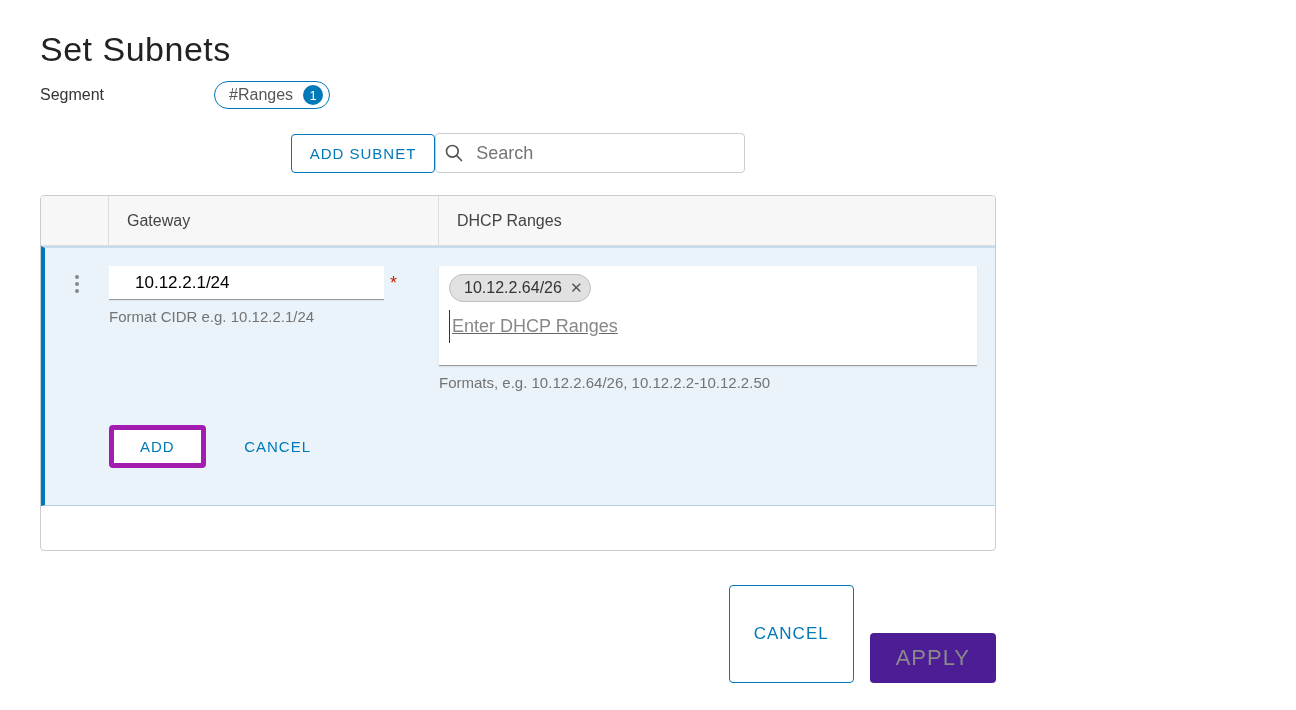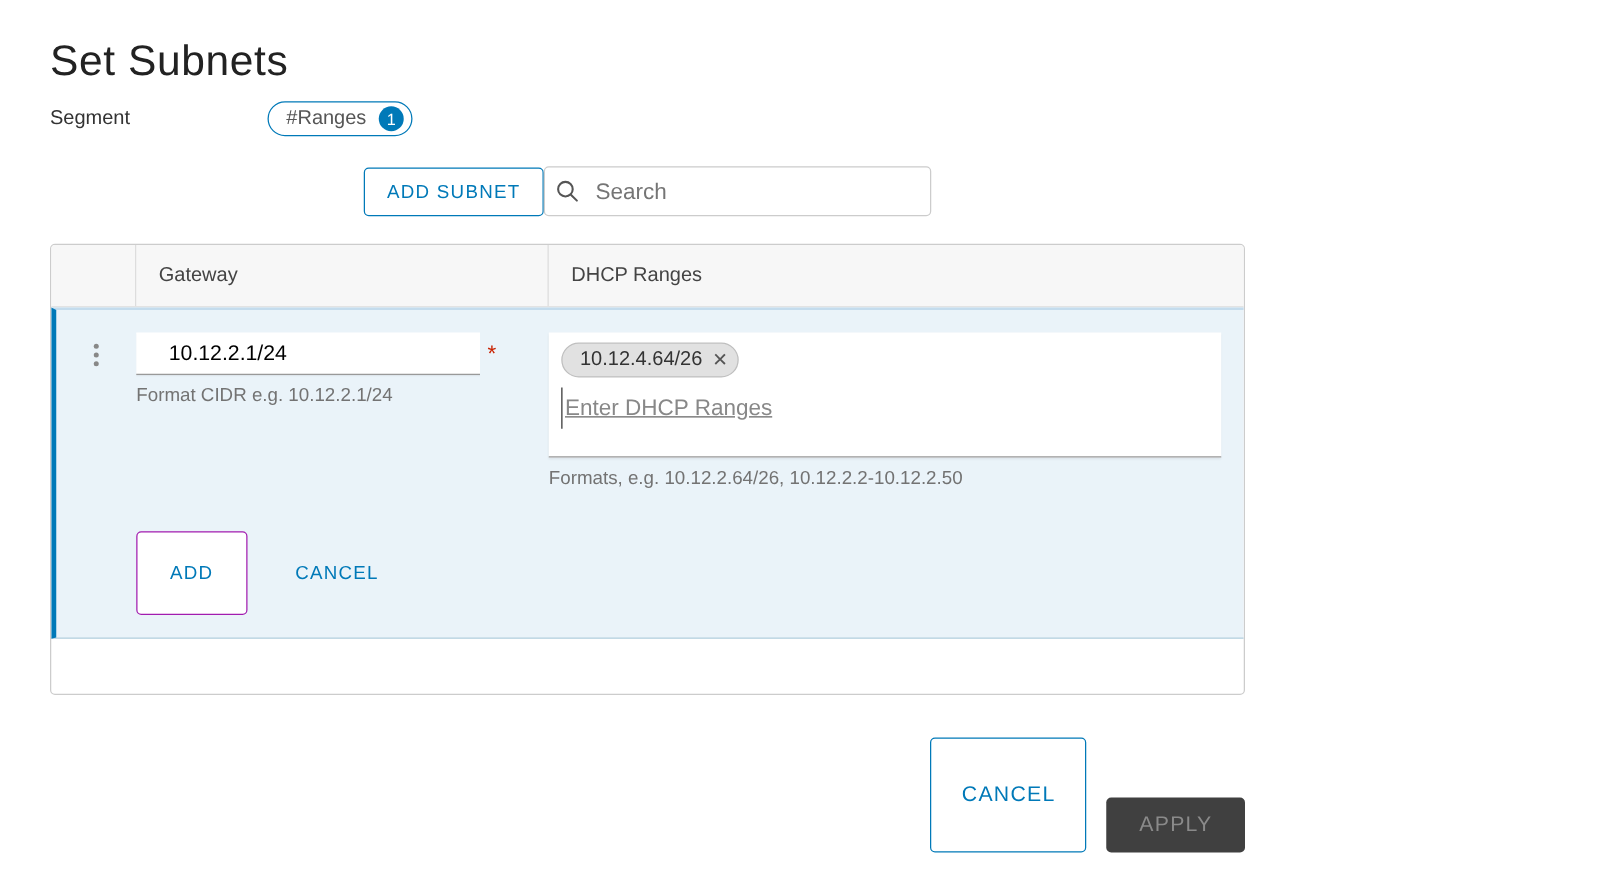--- a/index.html
+++ b/index.html
@@ -177,26 +177,26 @@
     border-left: 1px solid #333;
     padding-left: 2px;
     margin-top: 2px;
     text-decoration: underline;
   }
   .dhcp-input::placeholder { color: #888; }
   .row-actions {
     margin-top: 100px;
   }
   .btn-add {
-    border: 1px solid #a21caf;
+    border: 5px solid #a21caf;
     color: #0079b8;
     background: #fff;
     font-size: 15px;
     letter-spacing: 1px;
-    padding: 24px 26px;
+    padding: 8px 26px;
     border-radius: 4px;
     cursor: pointer;
   }
   .btn-link-cancel {
     border: none;
     background: none;
     color: #0079b8;
     font-size: 15px;
     letter-spacing: 1px;
     margin-left: 28px;
@@ -215,22 +215,22 @@
     background: #fff;
     font-size: 17px;
     letter-spacing: 1px;
     padding: 12px 24px;
     border-radius: 4px;
     cursor: pointer;
   }
   .btn-apply {
     border: none;
     color: #8a8a8a;
-    background: #404040;
-    font-size: 17px;
+    background: #4c1d95;
+    font-size: 22px;
     letter-spacing: 1px;
     padding: 12px 26px;
     border-radius: 4px;
     cursor: not-allowed;
     margin-top: 48px;
   }
 </style>
 </head>
 <body>
 
@@ -282,21 +282,21 @@
 
         <div class="row-actions">
           <button class="btn-add">ADD</button>
           <button class="btn-link-cancel">CANCEL</button>
         </div>
       </div>
 
       <div class="td-dhcp">
         <div class="dhcp-box">
           <span class="tag">
-            <span>10.12.4.64/26</span>
+            <span>10.12.2.64/26</span>
             <span class="x">✕</span>
           </span>
           <input class="dhcp-input" type="text" placeholder="Enter DHCP Ranges" style="">
         </div>
         <div class="hint-text">Formats, e.g. 10.12.2.64/26, 10.12.2.2-10.12.2.50</div>
       </div>
     </div>
 
     <div class="empty-row"></div>
   </div>

